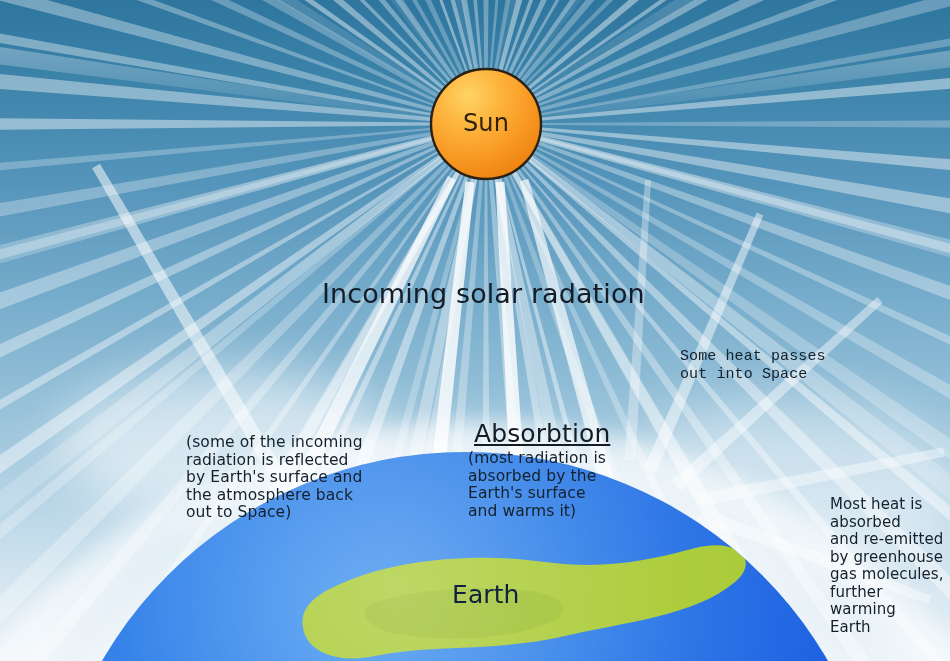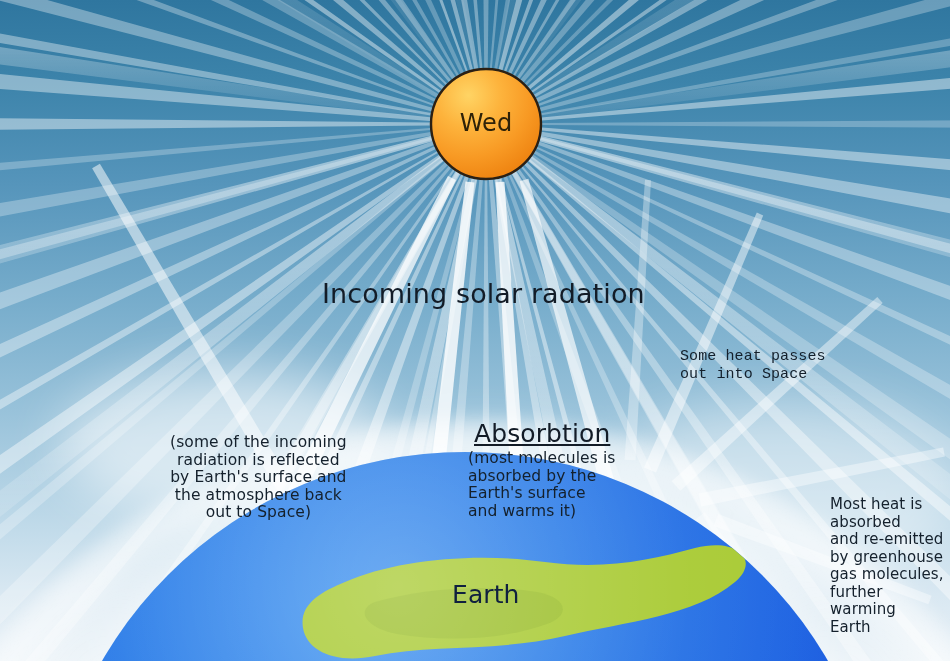--- a/index.html
+++ b/index.html
@@ -581,32 +581,32 @@
                    C268 298 218 298 188 288 C166 281 162 269 180 262 Z"></path>
         </g>
       </svg>
     </div>
     <div class="earth-shade"></div>
   </div>
 
   <svg class="fan" viewBox="0 0 950 661" preserveAspectRatio="none">
     <circle cx="486" cy="124" r="55" fill="url(#sunGrad)" stroke="#2b2014" stroke-width="2.4"></circle>
   </svg>
-  <div class="label" style="left:432px; top:109px; width:108px; text-align:center; font-size:24px; color:#2e2208;">Wed</div>
+  <div class="label" style="left:432px; top:109px; width:108px; text-align:center; font-size:24px; color:#2e2208;">Sun</div>
 
   <div class="label heading-md" style="left:322px; top:278px;">Incoming solar radation</div>
 
-  <div class="label body-txt" style="left:170px; top:434px;text-align:center;">(some of the incoming
+  <div class="label body-txt" style="left:186px; top:434px;">(some of the incoming
 radiation is reflected
 by Earth's surface and
 the atmosphere back
 out to Space)</div>
 
   <div class="label heading-lg" style="left:474px; top:419px;text-decoration:underline;">Absorbtion</div>
-  <div class="label body-txt" style="left:468px; top:450px;">(most molecules is
+  <div class="label body-txt" style="left:468px; top:450px;">(most radiation is
 absorbed by the
 Earth's surface
 and warms it)</div>
 
   <div class="label note-txt" style="left:680px; top:348px;font-family:Liberation Mono, monospace;">Some heat passes
 out into Space</div>
 
   <div class="label note-txt" style="left:810px; top:496px;margin-left:20px;">Most heat is
 absorbed
 and re-emitted

